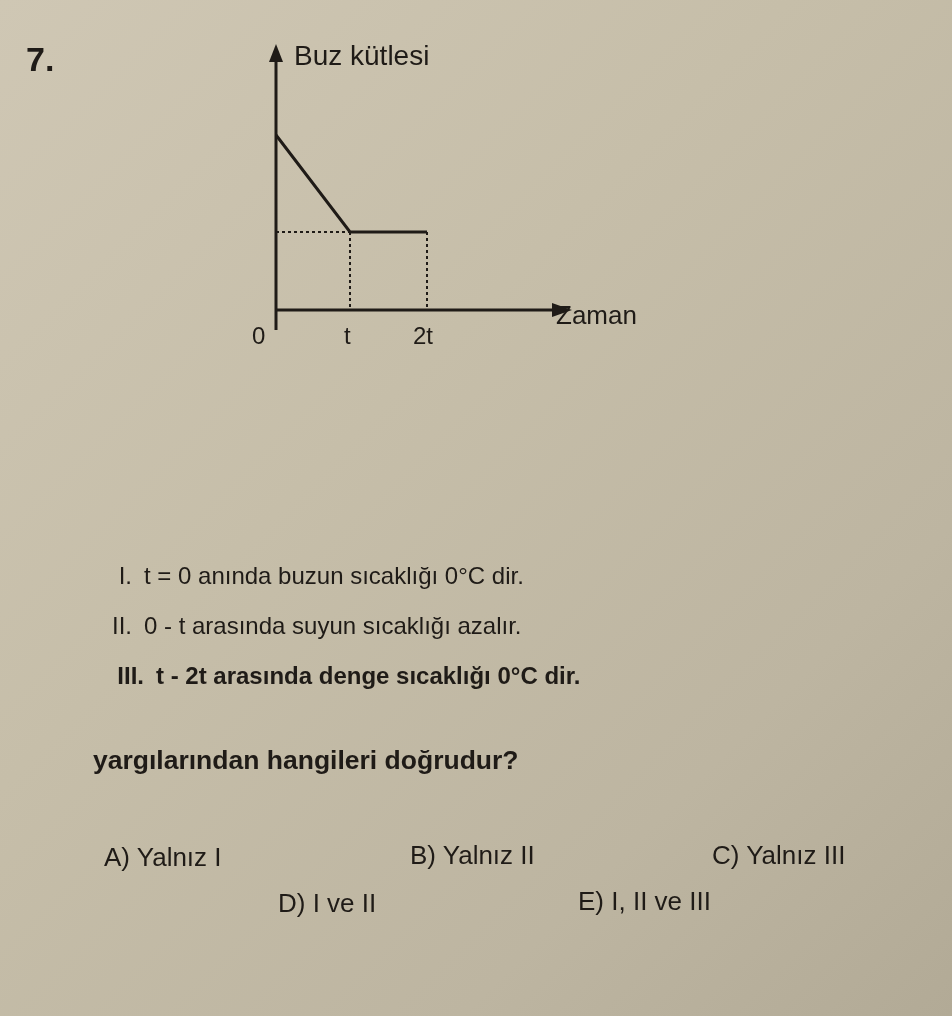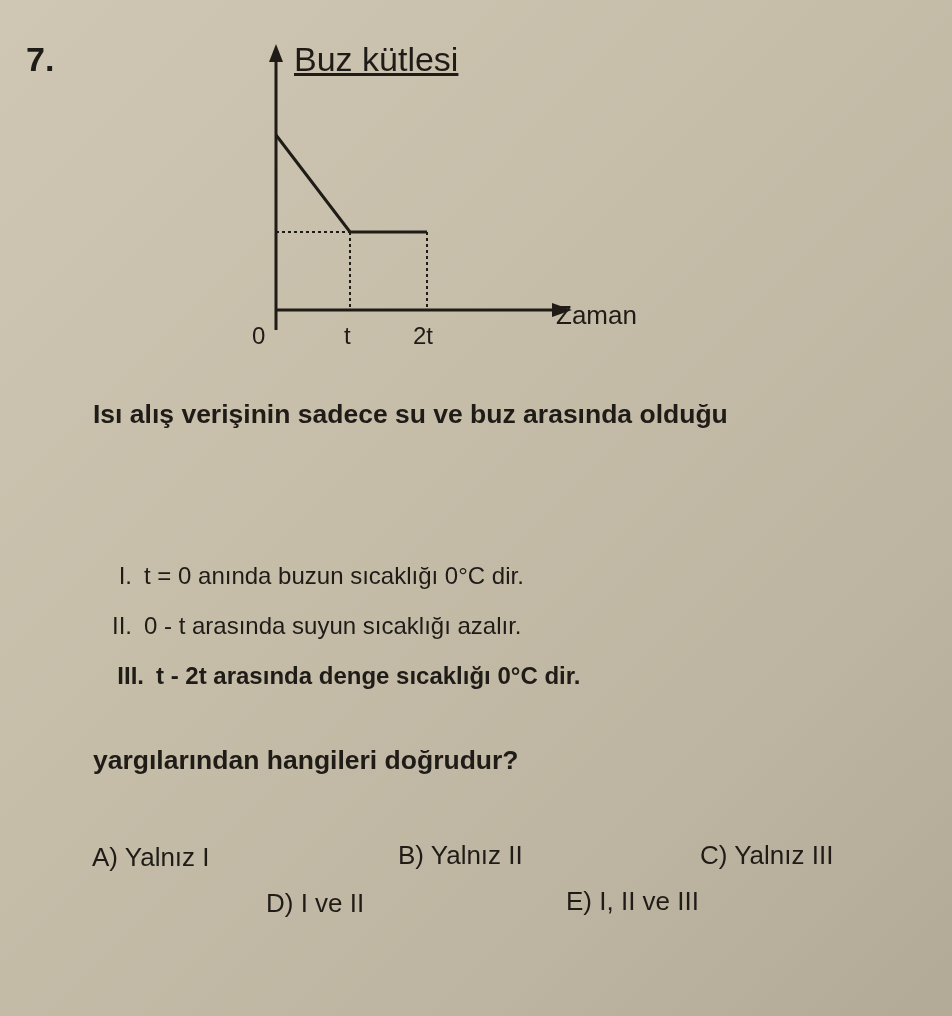--- a/index.html
+++ b/index.html
@@ -6,28 +6,28 @@
   body {
     width:952px; height:1016px; position:relative; overflow:hidden;
     background: linear-gradient(135deg, #cfc7b4 0%, #c6bea9 40%, #bdb5a1 75%, #b2aa96 100%);
     font-family: "Liberation Sans", sans-serif;
     color:#1f1b17;
   }
   .abs { position:absolute; }
   .qnum { left:26px; top:40px; font-size:34px; font-weight:bold; }
   .graph { left:230px; top:30px; width:470px; height:330px; }
   .graph svg { position:absolute; left:0; top:0; }
-  .ylabel { left:294px; top:40px; font-size:34px;text-decoration:underline; }
+  .ylabel { left:294px; top:40px; font-size:28px; }
   .xlabel { left:556px; top:300px; font-size:26px; }
   .tick { font-size:24px; top:322px; }
   .stem { left:93px; top:394px; width:810px; font-size:26.5px; font-weight:bold; line-height:41px; }
   .stmt { font-size:24px; }
   .stmt .rn { display:inline-block; width:44px; text-align:right; margin-right:12px; }
   .ask { left:93px; top:745px; font-size:26.5px; font-weight:bold; }
-  .opt { font-size:26px; }
+  .opt { font-size:26px;margin-left:12px; }
 </style>
 </head>
 <body>
 
 <div class="abs qnum">7.</div>
 
 <div class="abs graph">
   <svg width="470" height="330" viewBox="0 0 470 330">
 
     <line x1="46" y1="300" x2="46" y2="26" stroke="#1f1b17" stroke-width="3"></line>
@@ -44,21 +44,20 @@
   </svg>
 </div>
 
 <div class="abs ylabel">Buz kütlesi</div>
 <div class="abs xlabel">Zaman</div>
 <div class="abs tick" style="left:252px;">0</div>
 <div class="abs tick" style="left:344px;">t</div>
 <div class="abs tick" style="left:413px;">2t</div>
 
 <div class="abs stem">
-  <div>Isı alış verişinin sadece su ve buz arasında olduğu</div>
 </div>
 
 <div class="abs stmt" style="left:88px; top:562px;">
   <span class="rn">I.</span><span>t = 0 anında buzun sıcaklığı 0°C dir.</span>
 </div>
 <div class="abs stmt" style="left:88px; top:612px;">
   <span class="rn">II.</span><span>0 - t arasında suyun sıcaklığı azalır.</span>
 </div>
 <div class="abs stmt" style="left:100px; top:662px;font-weight:bold;">
   <span class="rn">III.</span><span>t - 2t arasında denge sıcaklığı 0°C dir.</span>

